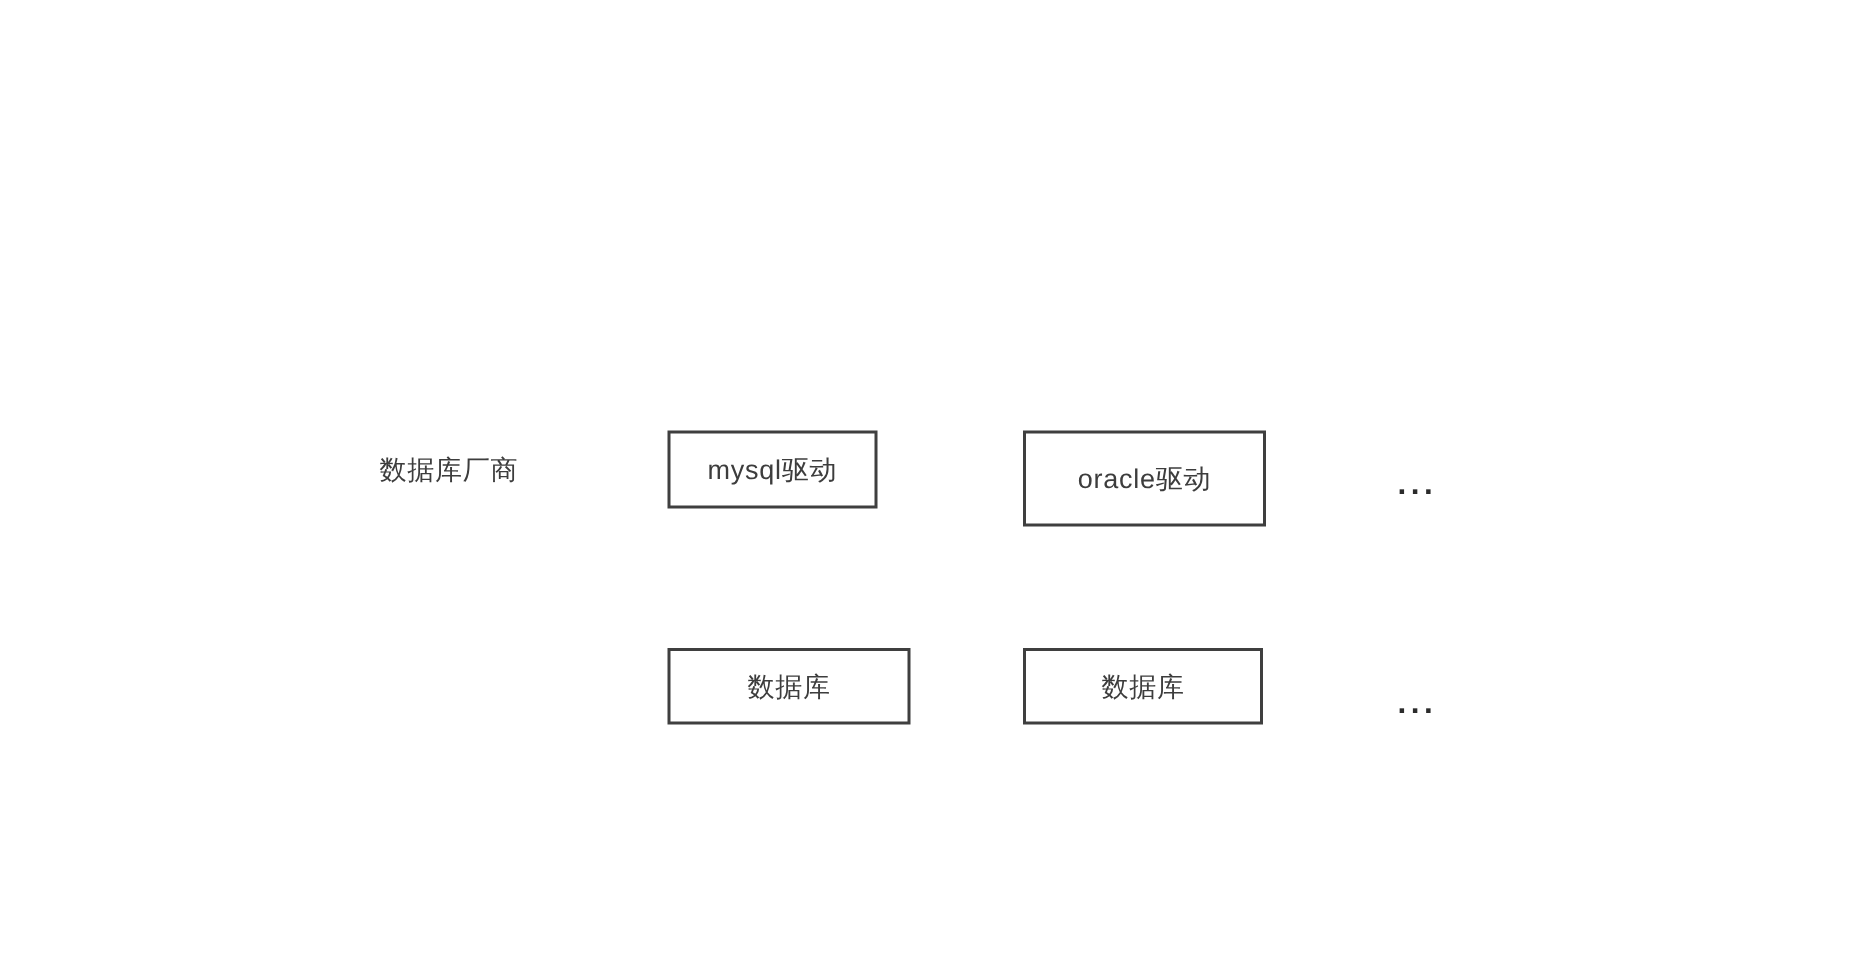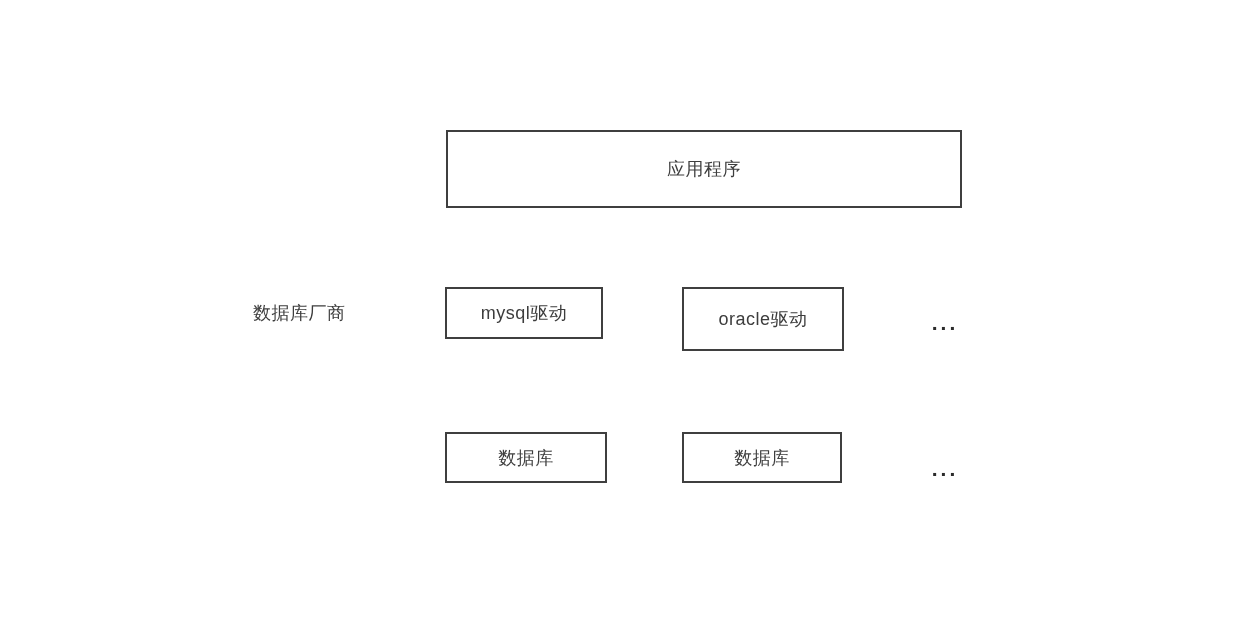--- a/index.html
+++ b/index.html
@@ -29,21 +29,21 @@
   }
   .app-box {
     left: 446px;
     top: 130px;
     width: 516px;
     height: 78px;
   }
   .driver-box-1 {
     left: 445px;
     top: 287px;
-    width: 158px;
+    width: 140px;
     height: 52px;
   }
   .driver-box-2 {
     left: 682px;
     top: 287px;
     width: 162px;
     height: 64px;
   }
   .db-box-1 {
     left: 445px;
@@ -86,23 +86,20 @@
   .ellipsis-dbs {
     left: 928px;
     top: 464px;
   }
 </style>
 </head>
 <body>
 
 <div class="canvas">
 
-  <div class="node app-box">
-    <span>应用程序</span>
-  </div>
 
   <div class="side-label">数据库厂商</div>
 
   <div class="node driver-box-1">
     <span>mysql驱动</span>
   </div>
 
   <div class="node driver-box-2">
     <span>oracle驱动</span>
   </div>

